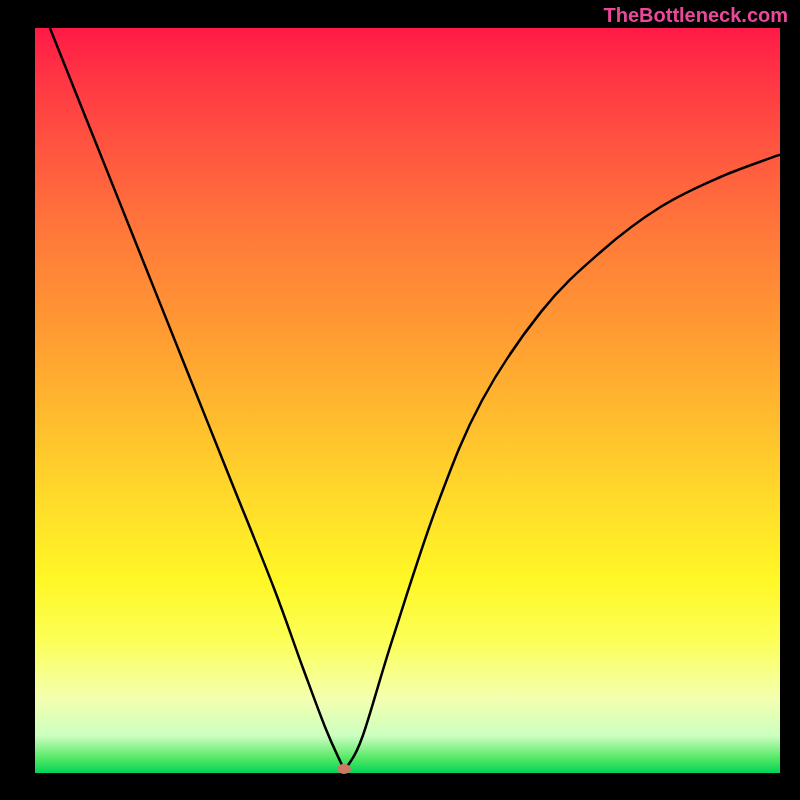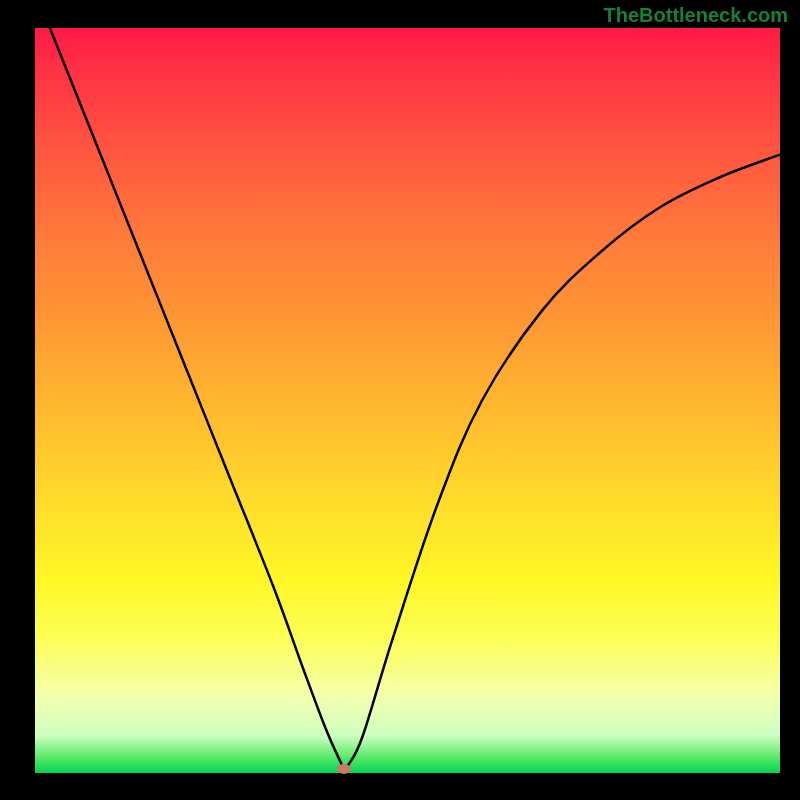--- a/index.html
+++ b/index.html
@@ -10,21 +10,21 @@
     position: relative;
     overflow: hidden;
   }
   .attribution {
     position: absolute;
     top: 4px;
     right: 12px;
     font-family: Arial, Helvetica, sans-serif;
     font-size: 20px;
     font-weight: bold;
-    color: #15803d;
+    color: #ec4899;
     z-index: 10;
     text-align: right;
   }
   .plot-area {
     position: absolute;
     left: 35px;
     top: 28px;
     width: 745px;
     height: 745px;
     background: linear-gradient(to bottom,

